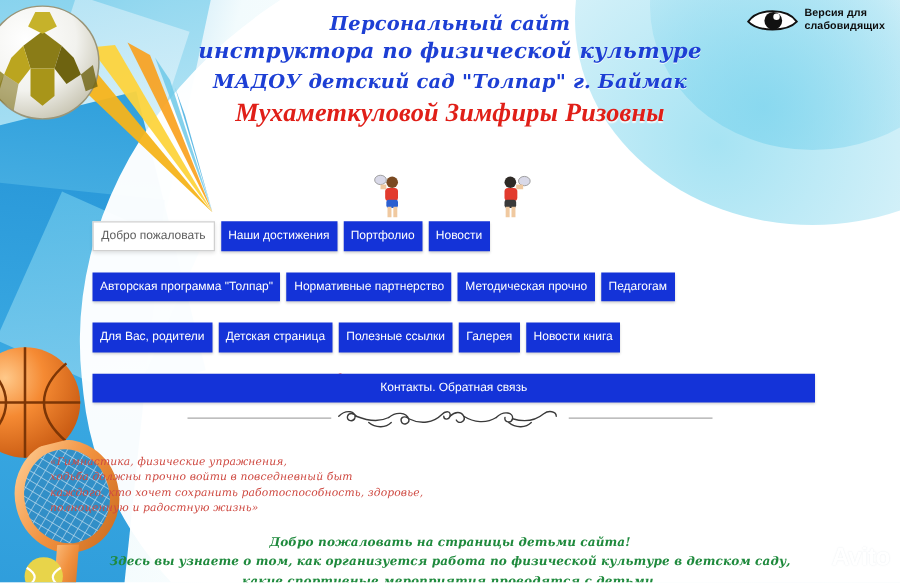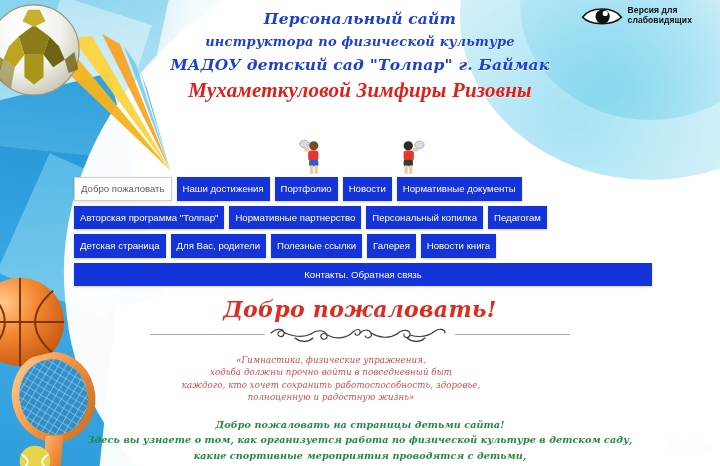--- a/index.html
+++ b/index.html
@@ -88,21 +88,21 @@
   .soccer-ball { position: absolute; left: -14px; top: 2px; width: 96px; height: 96px; }
   .basketball  { position: absolute; left: -26px; top: 276px; width: 92px; height: 92px; }
   .racket      { position: absolute; left: 8px;  top: 352px; width: 104px; height: 118px; transform: rotate(-14deg); }
   .tennis-ball { position: absolute; left: 18px; top: 444px; width: 34px; height: 34px; }
   .player-left  { position: absolute; left: 296px; top: 138px; width: 28px; height: 38px; }
   .player-right { position: absolute; left: 398px; top: 138px; width: 28px; height: 38px; }
 
   
   .access {
     position: absolute;
-    right: 28px; top: 5px;
+    right: 12px; top: 5px;
     display: flex;
     align-items: center;
     gap: 5px;
     cursor: pointer;
     justify-content: center;
   }
   .access .eye { width: 42px; height: 22px; flex: 0 0 auto; }
   .access .label {
     font-size: 8.5px;
     font-weight: bold;
@@ -121,21 +121,21 @@
   }
   .title-line {
     font-family: "DejaVu Serif", serif;
     font-style: italic;
     font-weight: bold;
     color: #1d3fd4;
     text-shadow: 0 1px 0 rgba(255,255,255,.85);
     letter-spacing: .2px;
   }
   .title-1 { font-size: 15.5px; line-height: 22px; text-align: center; }
-  .title-2 { font-size: 13px; line-height: 23px; }
+  .title-2 { font-size: 17px; line-height: 23px; }
   .title-3 { font-size: 15.5px; line-height: 23px; }
   .title-name {
     font-family: Liberation Serif, serif;
     font-style: italic;
     font-weight: bold;
     font-size: 21px;
     line-height: 29px;
     color: #e01f18;
     text-shadow: 0 1px 1px rgba(255,255,255,.9);
     letter-spacing: .2px;
@@ -145,21 +145,21 @@
   .nav {
     position: absolute;
     left: 74px;
     top: 177px;
     width: 578px;
     z-index: 5;
   }
   .nav-row {
     display: flex;
     gap: 5px;
-    margin-bottom: 5px;
+    margin-bottom: 17px;
   }
   .nav-item {
     background: #1433d8;
     color: #ffffff;
     font-size: 9.6px;
     line-height: 1;
     text-align: center;
     padding: 7px 6px 7px;
     box-sizing: border-box;
     white-space: nowrap;
@@ -200,23 +200,23 @@
     padding: 0 150px;
   }
   .ornament .rule {
     flex: 1 1 auto;
     height: 1px;
     background: #a9a9a9;
   }
   .ornament svg { flex: 0 0 auto; }
 
   .quote {
-    margin-top: 10px;
+    margin-top: 20px;
     padding-right: 58px;
-    text-align: center;
+    text-align: left;
     font-family: "DejaVu Serif", serif;
     font-style: italic;
     font-size: 8.6px;
     line-height: 12.4px;
     color: #cf4a42;
     letter-spacing: .1px;
   }
   .quote .author {
     display: block;
     margin-top: 1px;
@@ -369,31 +369,30 @@
     <div class="title-line title-3">МАДОУ детский сад "Толпар" г. Баймак</div>
     <div class="title-name">Мухаметкуловой Зимфиры Ризовны</div>
   </div>
 
   <nav class="nav">
     <div class="nav-row">
       <div class="nav-item active">Добро пожаловать</div>
       <div class="nav-item">Наши достижения</div>
       <div class="nav-item">Портфолио</div>
       <div class="nav-item">Новости</div>
-      <div class="nav-item">Нормативные документы</div>
     </div>
     <div class="nav-row">
       <div class="nav-item">Авторская программа "Толпар"</div>
       <div class="nav-item">Нормативные партнерство</div>
-      <div class="nav-item">Персональный копилка</div>
+      <div class="nav-item">Методическая прочно</div>
       <div class="nav-item">Педагогам</div>
     </div>
     <div class="nav-row">
+      <div class="nav-item">Для Вас, родители</div>
       <div class="nav-item">Детская страница</div>
-      <div class="nav-item">Для Вас, родители</div>
       <div class="nav-item">Полезные ссылки</div>
       <div class="nav-item">Галерея</div>
       <div class="nav-item">Новости книга</div>
     </div>
     <div class="nav-row">
       <div class="nav-item wide">Контакты. Обратная связь</div>
     </div>
   </nav>
 
   <main class="content">

